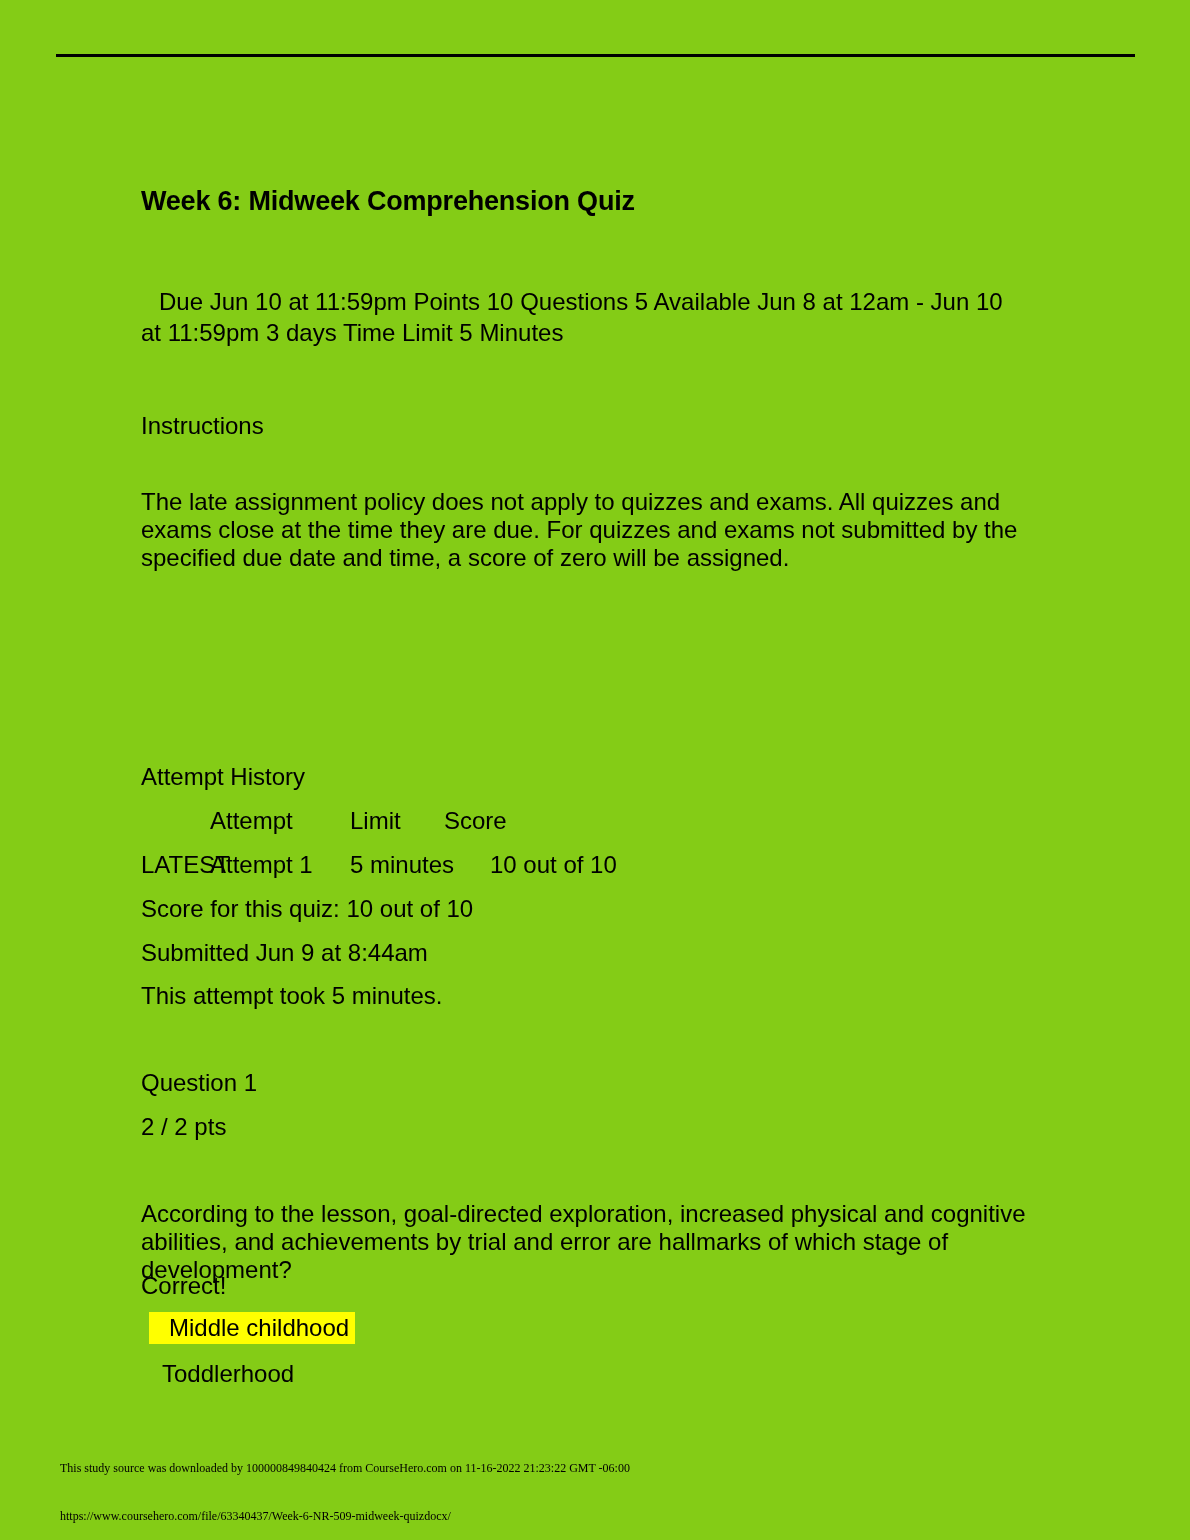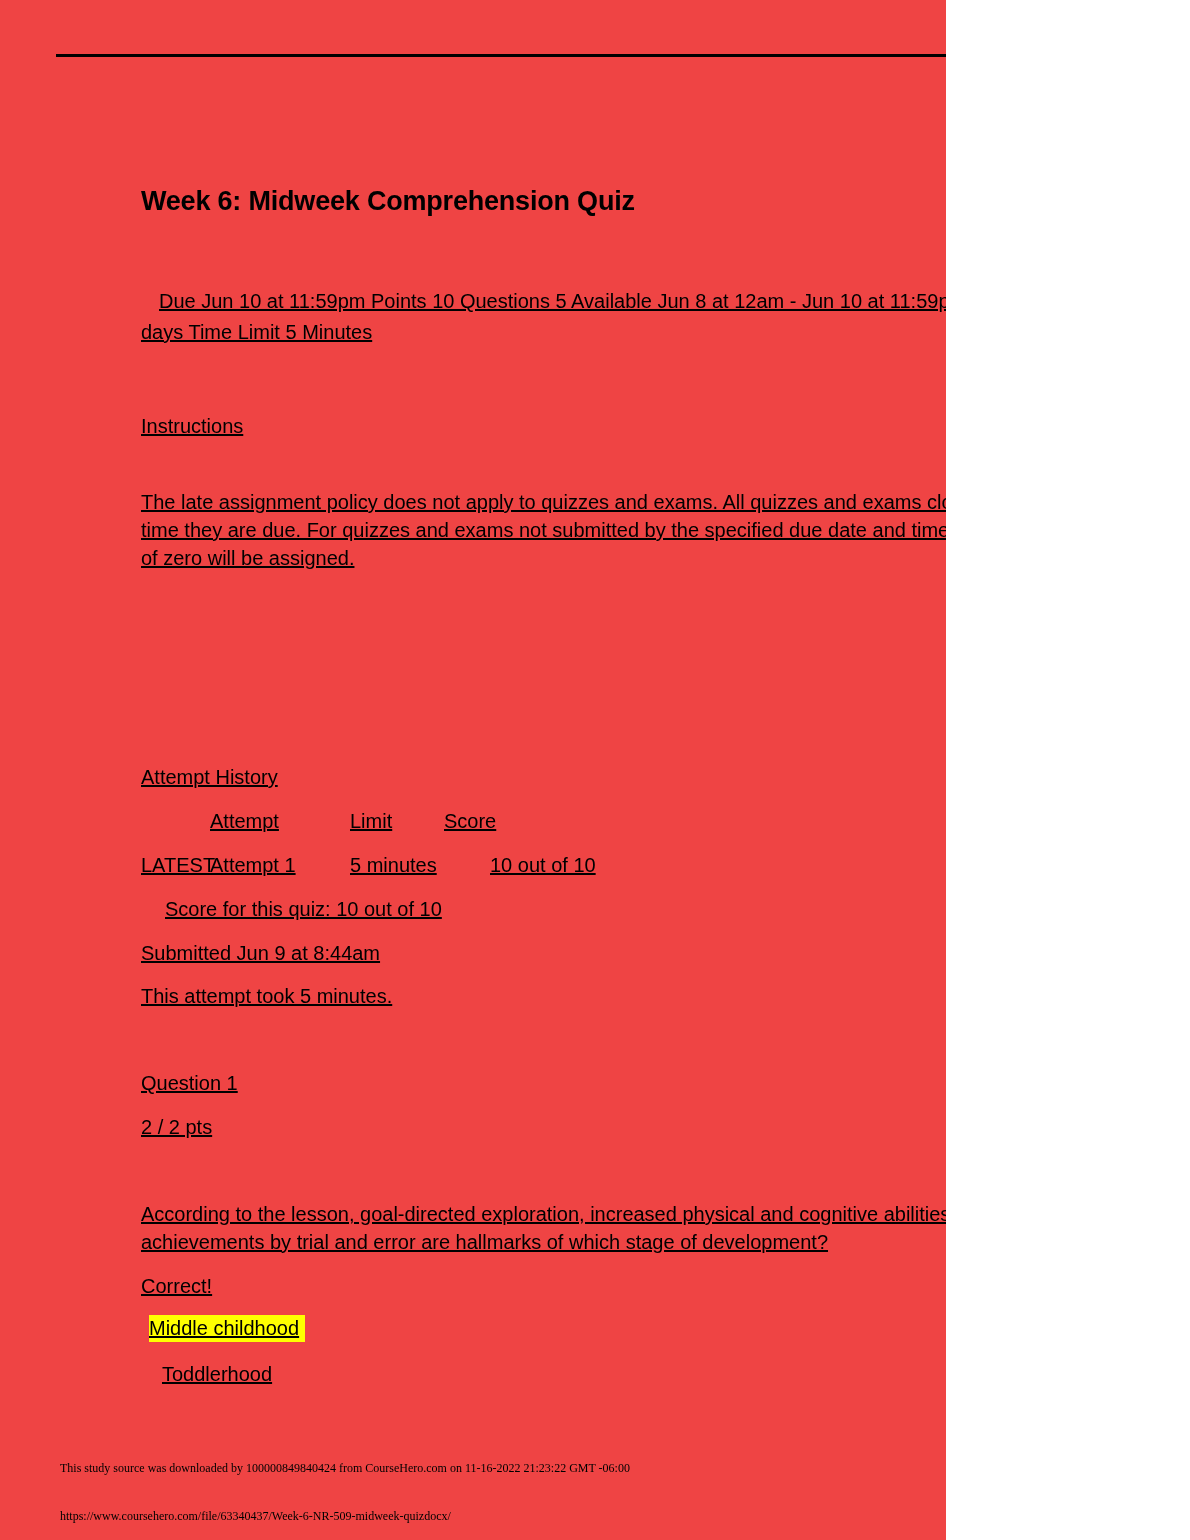--- a/index.html
+++ b/index.html
@@ -1,73 +1,72 @@
 <!DOCTYPE html>
 <html><head>
 <meta charset="utf-8">
 <style>
   * { margin: 0; padding: 0; box-sizing: border-box; }
   html, body { background: #ffffff; }
   .page {
     position: relative;
-    width: 946px;
+    width: 1190px;
     height: 1540px;
-    background: #ef4444;
+    background: #84cc16;
     font-family: "Liberation Sans", sans-serif;
     color: #000000;
     overflow: hidden;
   }
   .abs { position: absolute; }
   .rule {
     position: absolute;
     left: 56px; top: 54px;
     width: 1079px; height: 3px;
     background: #000000;
   }
   .title {
     left: 141px; top: 186px;
     font-size: 27px;
     font-weight: bold;
     letter-spacing: -0.2px;
   }
   .body-text {
-    font-size: 20px;
+    font-size: 24px;
     line-height: 28px;
-    text-decoration: underline;
   }
   .meta {
     left: 141px; top: 286px;
     width: 880px;
     line-height: 31px;
     text-indent: 18px;
   }
   .instructions-label { left: 141px; top: 400px; margin-top: 12px; }
   .para1 { left: 141px; top: 488px; width: 905px; }
   .para2 { left: 141px; top: 633px; width: 905px; }
   .para3 { left: 141px; top: 719px; width: 905px; }
   .attempt-history-label { left: 141px; top: 763px; }
   .th-attempt { left: 210px; top: 807px; }
   .th-time { left: 350px; top: 807px; }
   .th-score { left: 444px; top: 807px; text-align: center; }
   .td-latest { left: 141px; top: 851px; }
   .td-attempt { left: 210px; top: 851px; }
   .td-time { left: 350px; top: 851px; }
   .td-score { left: 490px; top: 851px; }
-  .score-summary { left: 141px; top: 895px; margin-left: 24px; }
+  .score-summary { left: 141px; top: 895px; }
   .submitted { left: 141px; top: 939px; }
   .duration { left: 141px; top: 982px; }
   .question-title { left: 141px; top: 1069px; }
   .question-points { left: 141px; top: 1113px; }
   .question-text { left: 141px; top: 1200px; width: 905px; }
   .correct-label { left: 141px; top: 1272px; }
   .answer-1 { left: 149px; top: 1314px; }
   .answer-2 { left: 162px; top: 1360px; }
   .highlight {
     background: #ffff00;
-    padding: 2px 6px 3px 0;
+    padding: 2px 6px 3px 20px;
   }
   .footer {
     font-family: "Liberation Serif", serif;
     font-size: 12px;
     color: #000000;
   }
   .footer-note { left: 60px; top: 1461px; }
   .footer-url { left: 60px; top: 1509px; }
   .footer-url a { color: #000000; text-decoration: none; }
 </style>

